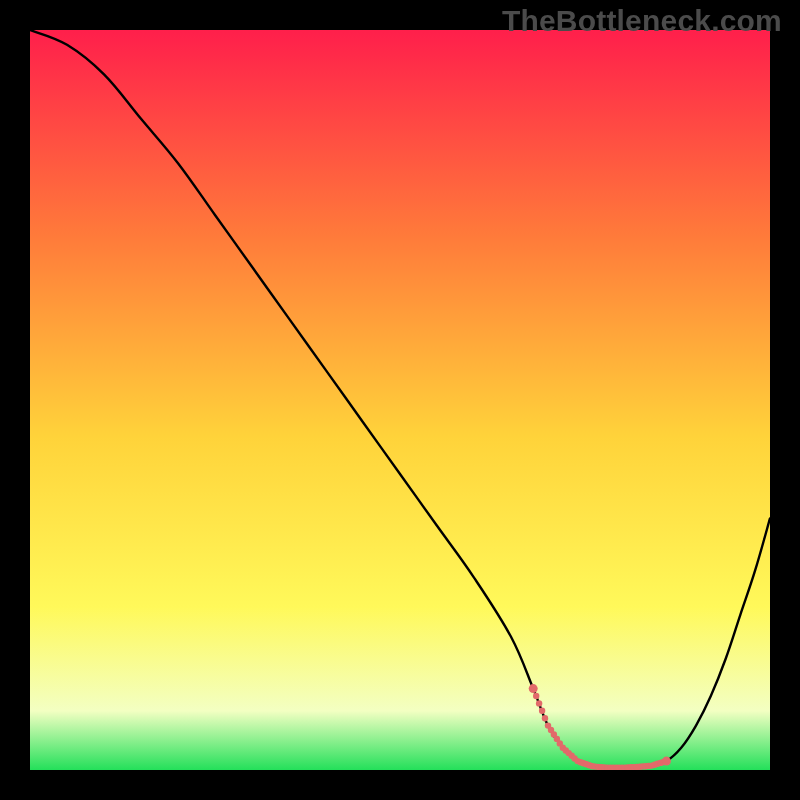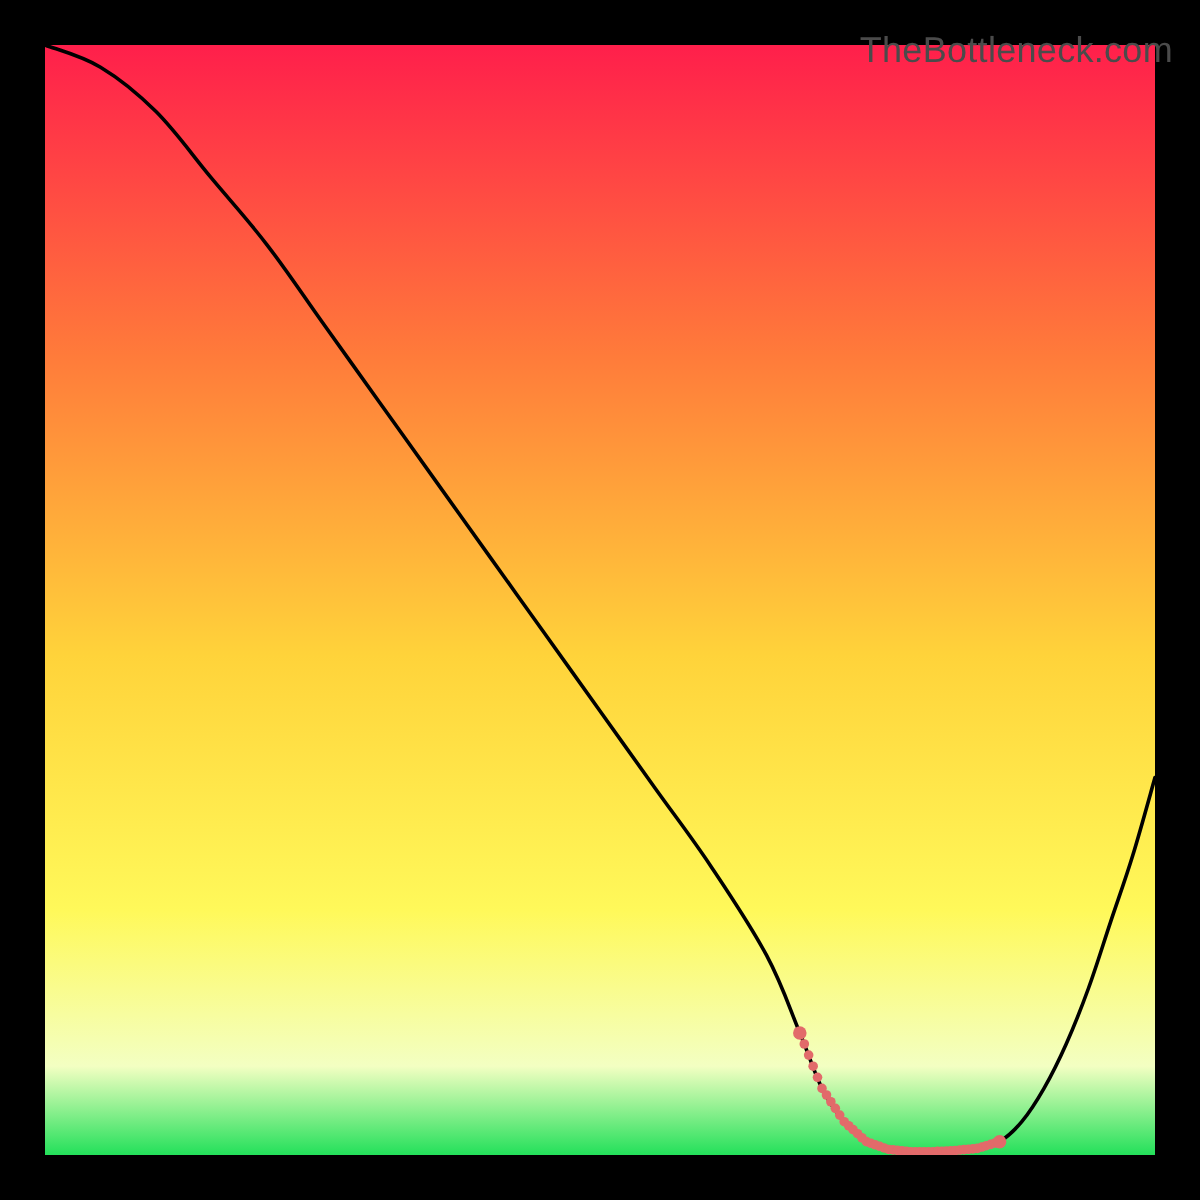--- a/index.html
+++ b/index.html
@@ -12,24 +12,24 @@
     font-family: Arial, Helvetica, sans-serif;
   }
   .stage {
     position: relative;
     width: 800px;
     height: 800px;
     background: #000;
   }
   .watermark {
     position: absolute;
-    top: 20px;
+    top: 4px;
     right: 18px;
-    font-size: 24px;
-    font-weight: 400;
+    font-size: 30px;
+    font-weight: 700;
     color: #4b4b4b;
     letter-spacing: 0.2px;
     user-select: none;
     z-index: 20;
   }
   svg.plot {
     position: absolute;
     left: 30px;
     top: 30px;
     width: 740px;

